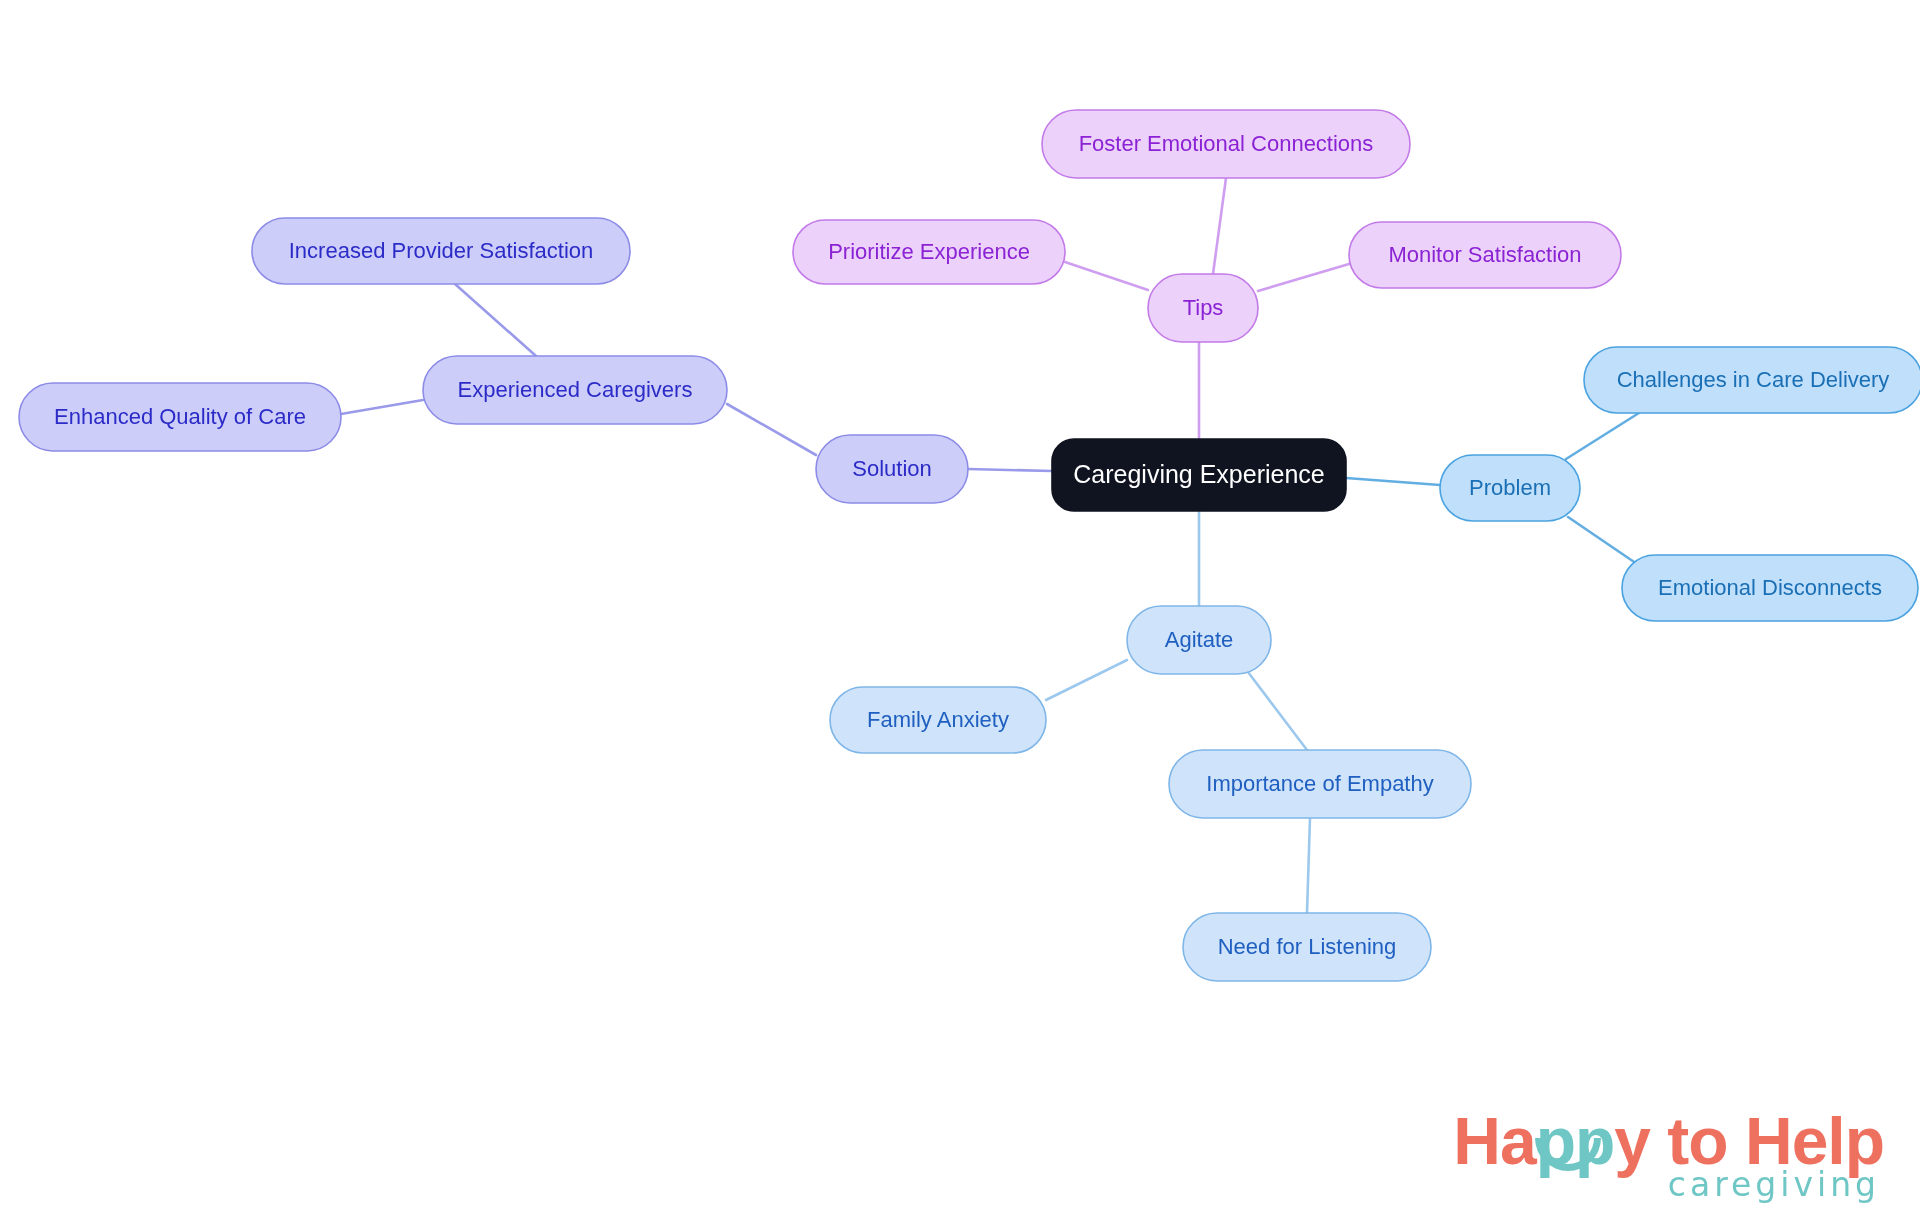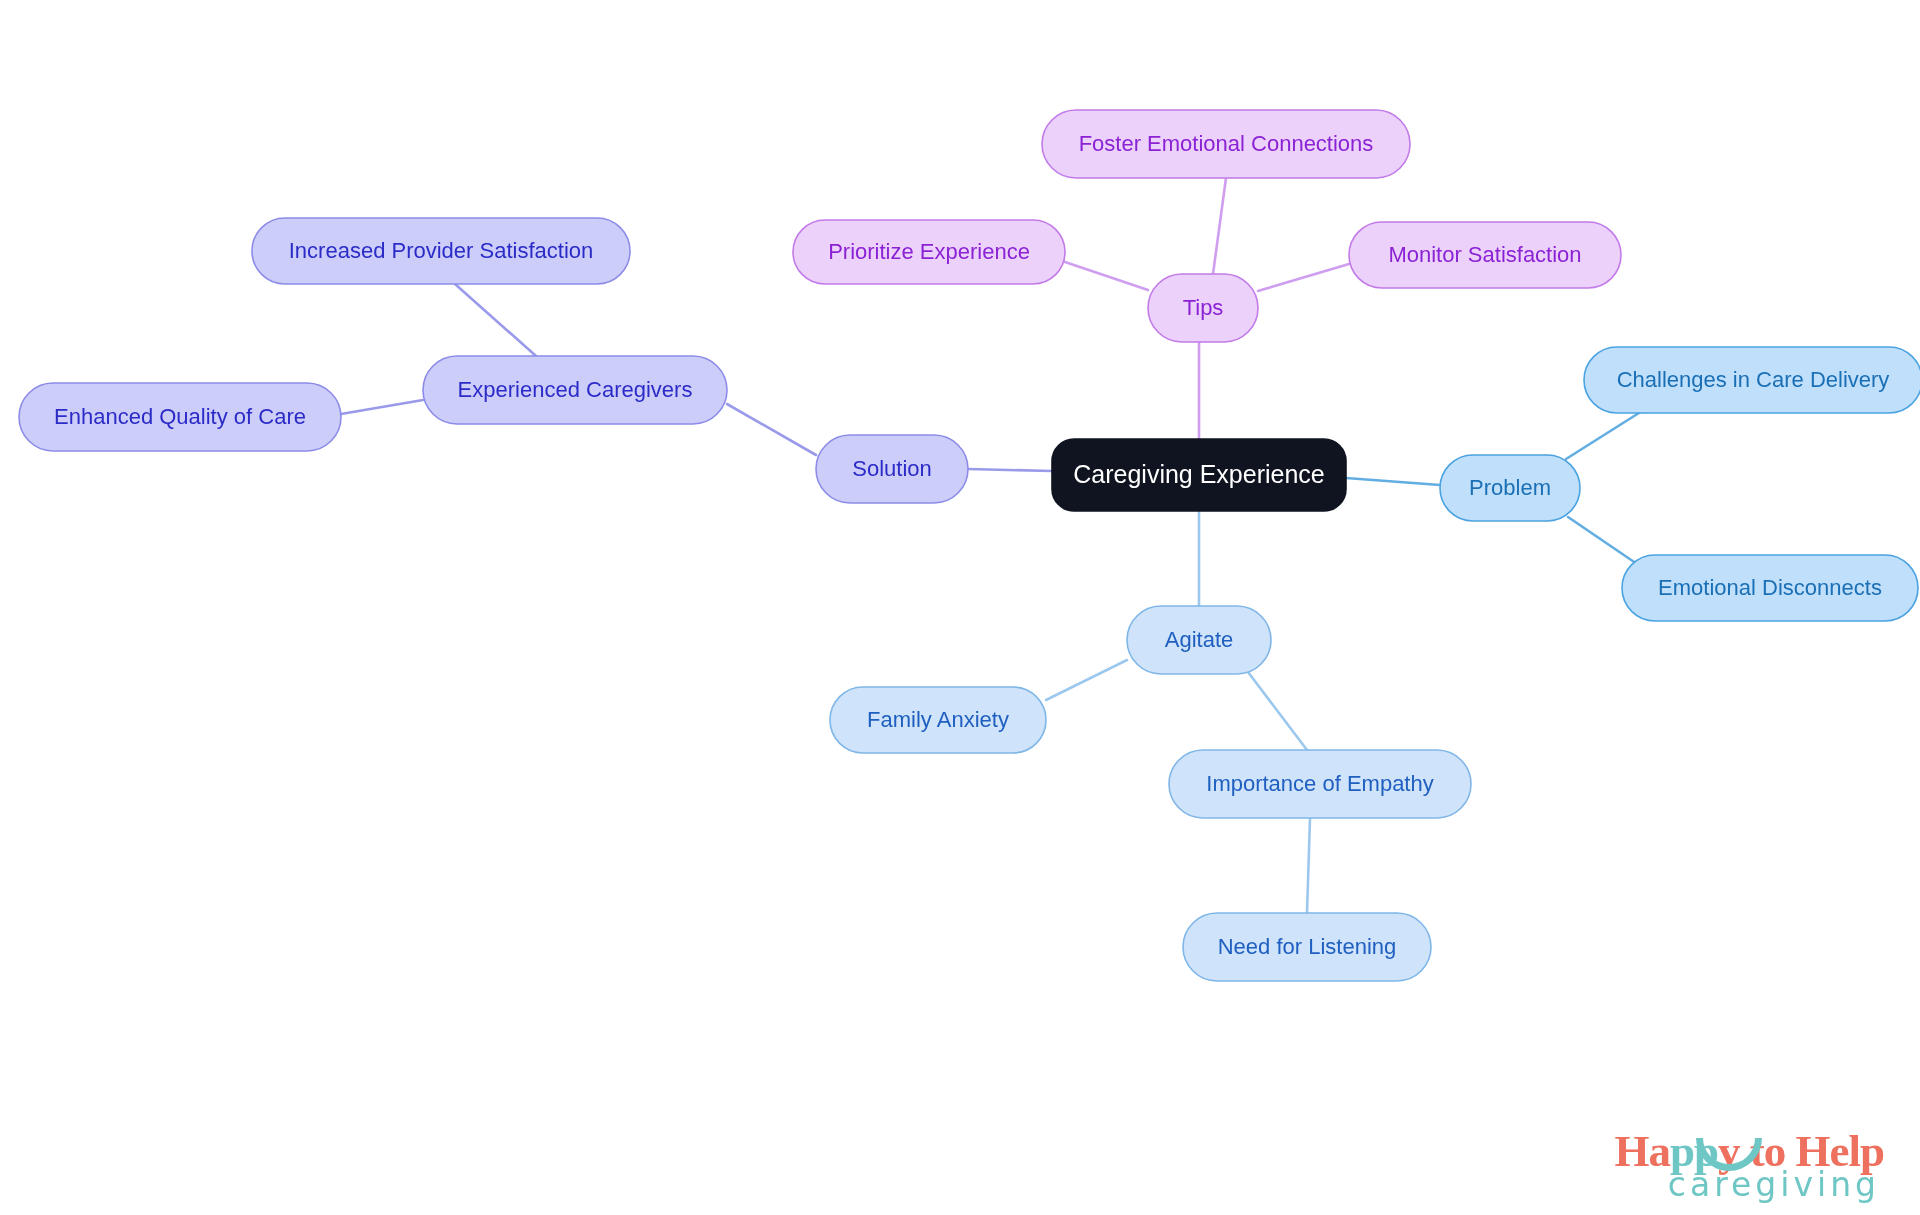--- a/index.html
+++ b/index.html
@@ -37,23 +37,23 @@
     font-weight: 400;
   }
   .logo {
     position: absolute;
     right: 36px;
     bottom: 14px;
     text-align: right;
     user-select: none;
   }
   .logo-main {
-    font-family: Liberation Serif, serif;
+    font-family: Liberation Sans, sans-serif;
     font-weight: 700;
-    font-size: 45px;
+    font-size: 66px;
     letter-spacing: -1px;
     line-height: 1;
     white-space: nowrap;
     text-align: right;
   }
   .logo-sub {
     font-family: "DejaVu Sans", sans-serif;
     font-weight: 400;
     font-size: 33px;
     letter-spacing: 4px;

